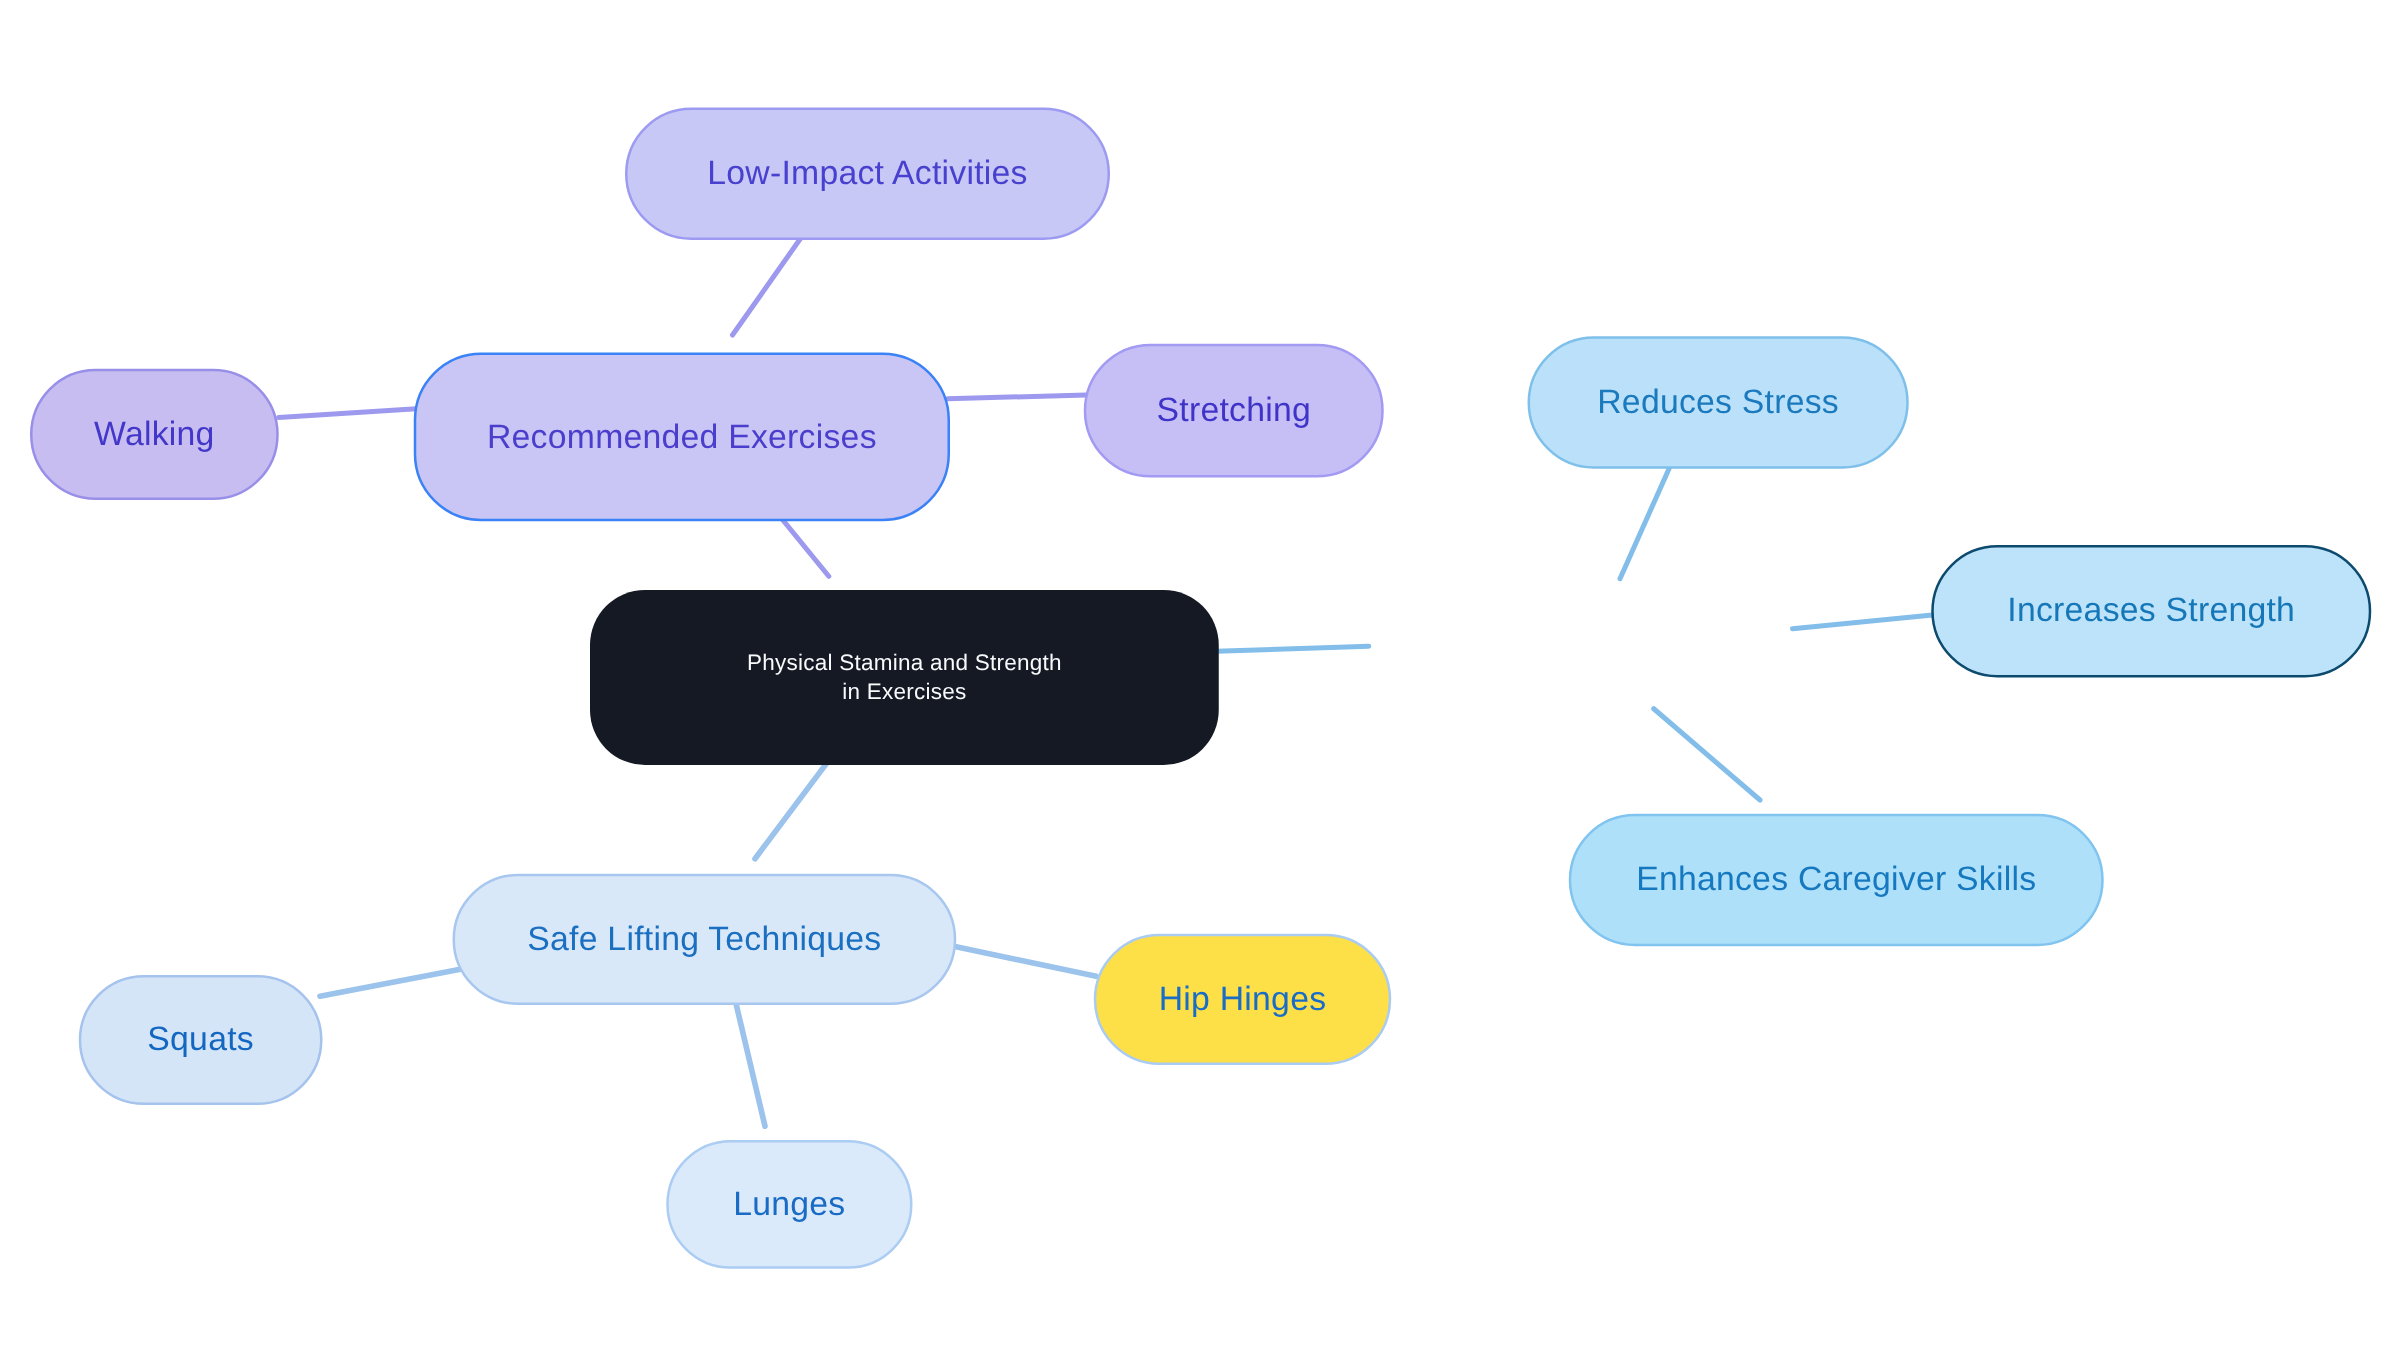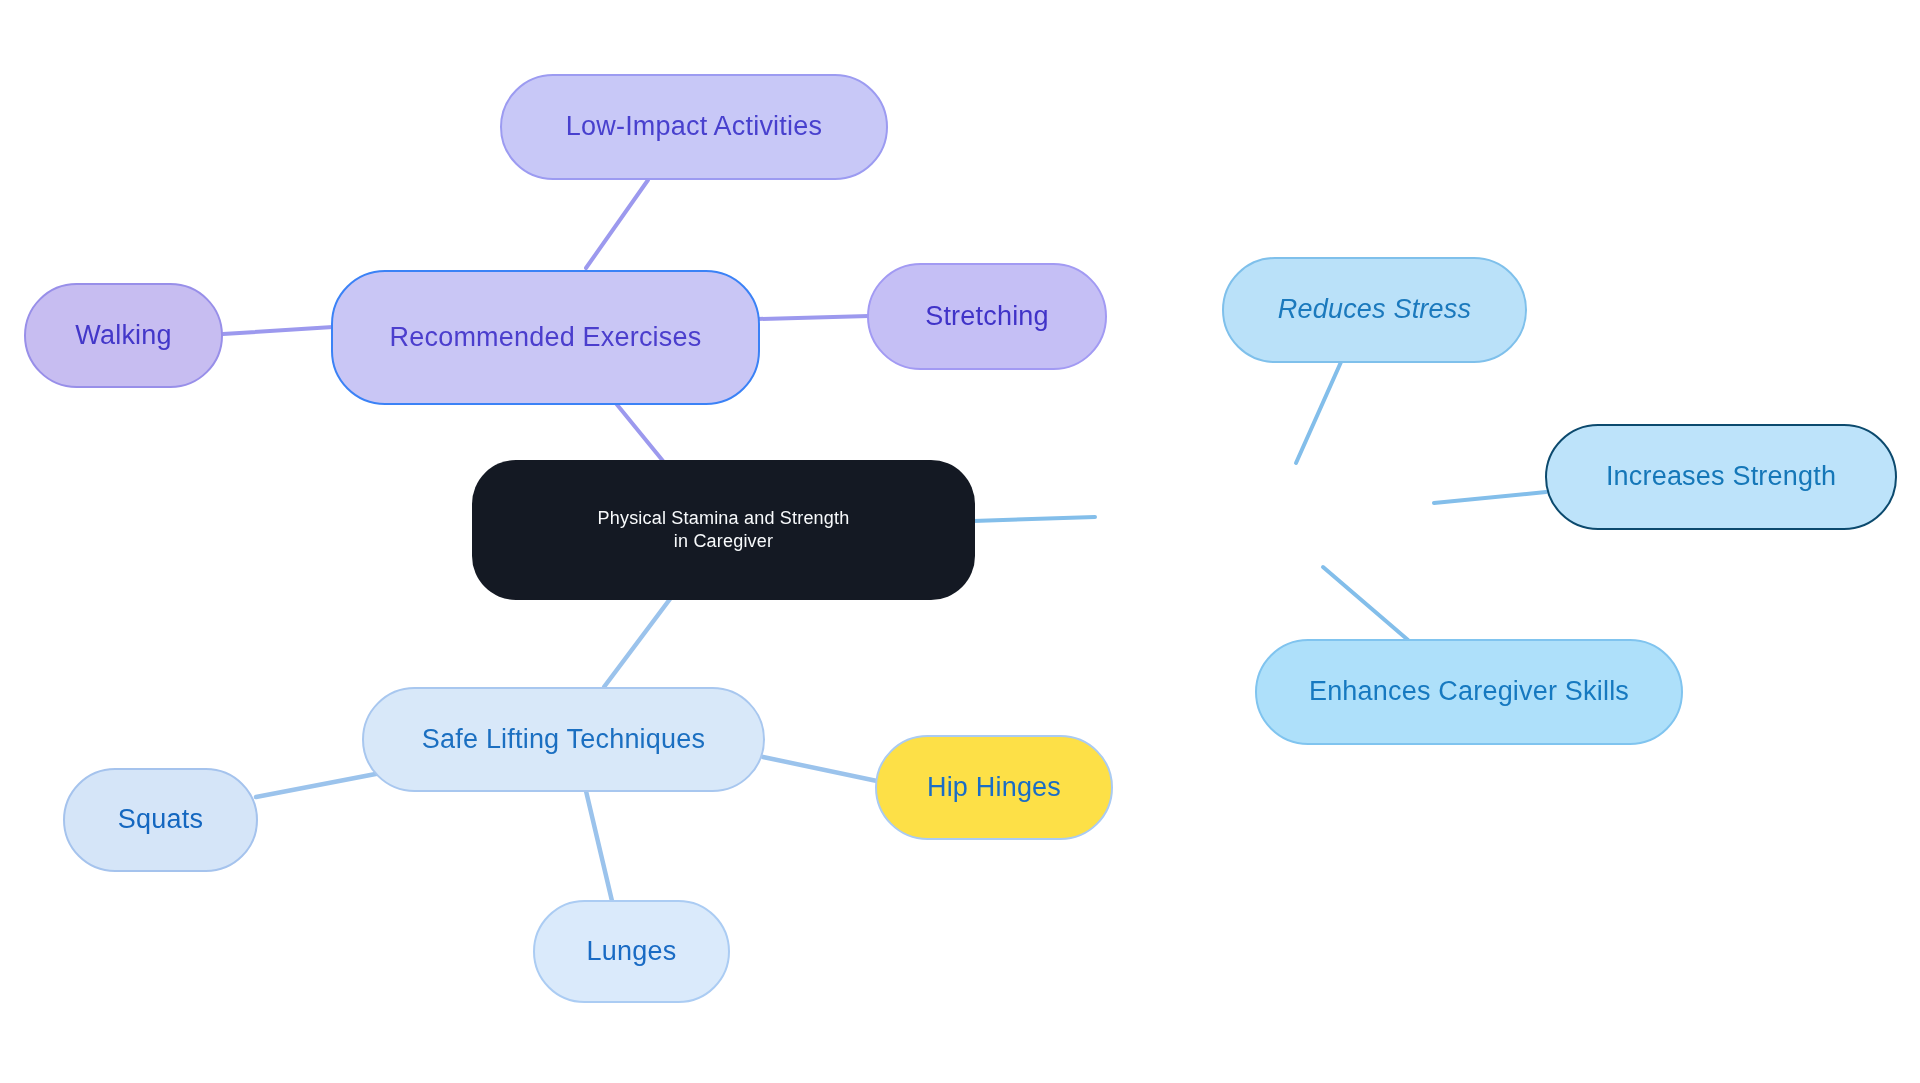--- a/index.html
+++ b/index.html
@@ -26,20 +26,21 @@
     box-sizing: border-box;
     display: flex;
     align-items: center;
     justify-content: center;
     text-align: center;
     border-radius: 54px;
     font-size: 27px;
     letter-spacing: 0.2px;
     line-height: 1.3;
     white-space: nowrap;
+    margin-top: 12px;
   }
 
   
   .n-central {
     left: 472px; top: 460px; width: 503px; height: 140px;
     background: #141923;
     color: #f8fafc;
     border-radius: 44px;
     font-size: 18px;
     white-space: normal;
@@ -54,21 +55,21 @@
                 background: #c8c8f7; border: 2px solid #9c9bf1; color: #4840ce; }
   .n-walk     { left: 24px;   top: 283px; width: 199px; height: 105px;
                 background: #c7bdf1; border: 2px solid #988fe9; color: #4337c9; }
   .n-stretch  { left: 867px;  top: 263px; width: 240px; height: 107px;
                 background: #c5bff5; border: 2px solid #a29af3; color: #4033c8; }
 
   
   .n-benefits { left: 1093px; top: 462px; width: 342px; height: 106px;
                 background: #b6dff8; border: 2px solid #72b8e8; color: #1a78bc; }
   .n-reduces  { left: 1222px; top: 257px; width: 305px; height: 106px;
-                background: #bae1f9; border: 2px solid #7fc0eb; color: #1b79bd; font-style: italic; }
+                background: #bae1f9; border: 2px solid #7fc0eb; color: #1b79bd; }
   .n-increase { left: 1545px; top: 424px; width: 352px; height: 106px;
                 background: #bde3fa; border: 2px solid #0c4a6e; color: #1577b8; }
   .n-enhance  { left: 1255px; top: 639px; width: 428px; height: 106px;
                 background: #aee0fa; border: 2px solid #80c4ef; color: #1679c0; }
 
   
   .n-safe     { left: 362px;  top: 687px; width: 403px; height: 105px;
                 background: #d8e8f9; border: 2px solid #a8c7ef; color: #1b6fc1; }
   .n-squats   { left: 63px;   top: 768px; width: 195px; height: 104px;
                 background: #d5e5f8; border: 2px solid #a5c3ed; color: #1467c0; }
@@ -96,21 +97,21 @@
 
     <line class="edge-lblue" x1="670" y1="599" x2="604" y2="687" stroke="#9bc3ec"></line>
     <line class="edge-lblue" x1="256" y1="797" x2="386" y2="772" stroke="#9bc3ec"></line>
     <line class="edge-lblue" x1="763" y1="757" x2="877" y2="781" stroke="#9bc3ec"></line>
     <line class="edge-lblue" x1="586" y1="791" x2="612" y2="901" stroke="#9bc3ec"></line>
   </svg>
 
   <div class="node n-central">
     <div>
       <span class="line">Physical Stamina and Strength</span>
-      <span class="line">in Caregiver</span>
+      <span class="line">in Exercises</span>
     </div>
   </div>
 
   <div class="node n-rec">Recommended Exercises</div>
   <div class="node n-low">Low-Impact Activities</div>
   <div class="node n-stretch">Stretching</div>
   <div class="node n-walk">Walking</div>
 
   <div class="node n-reduces">Reduces Stress</div>
   <div class="node n-increase">Increases Strength</div>

